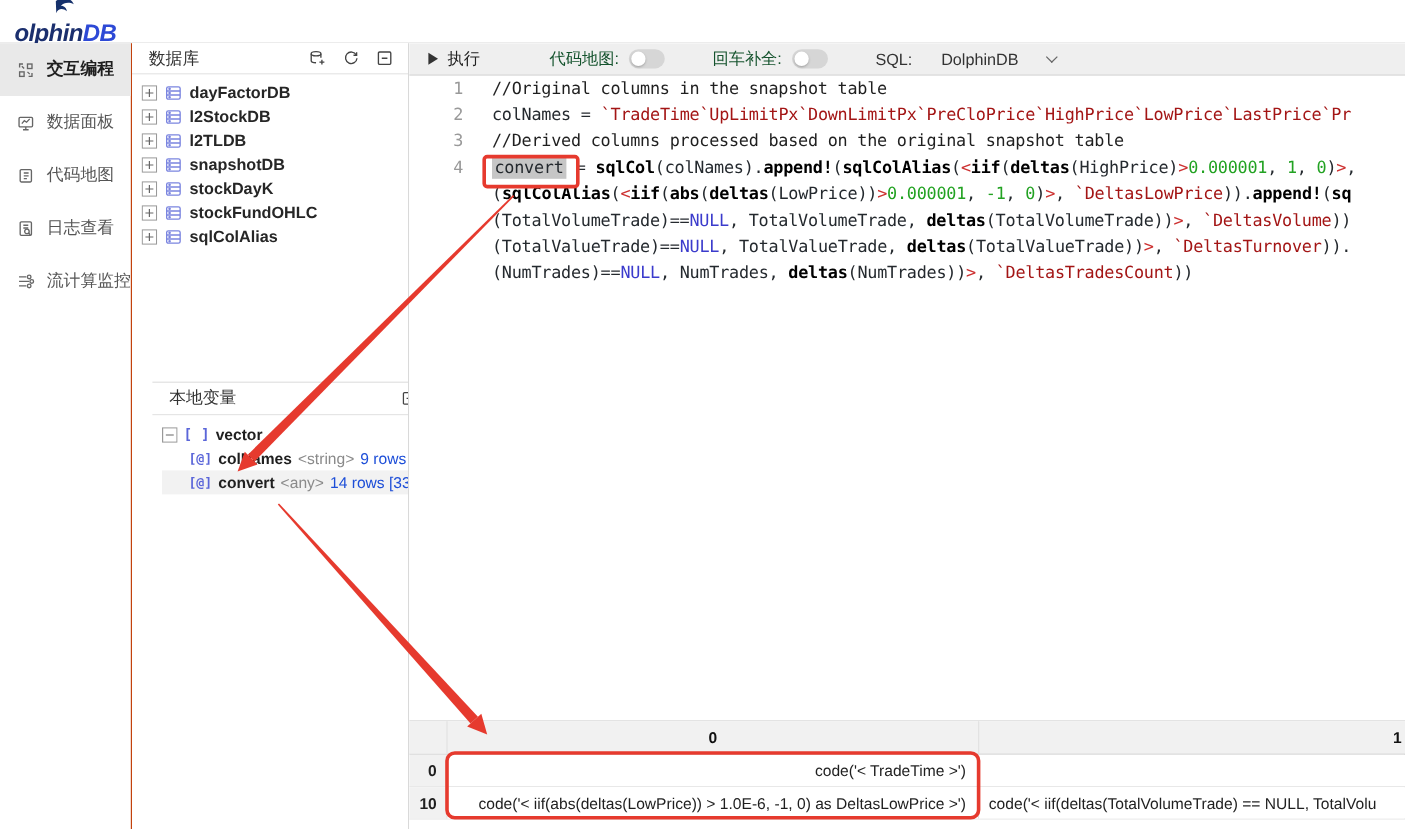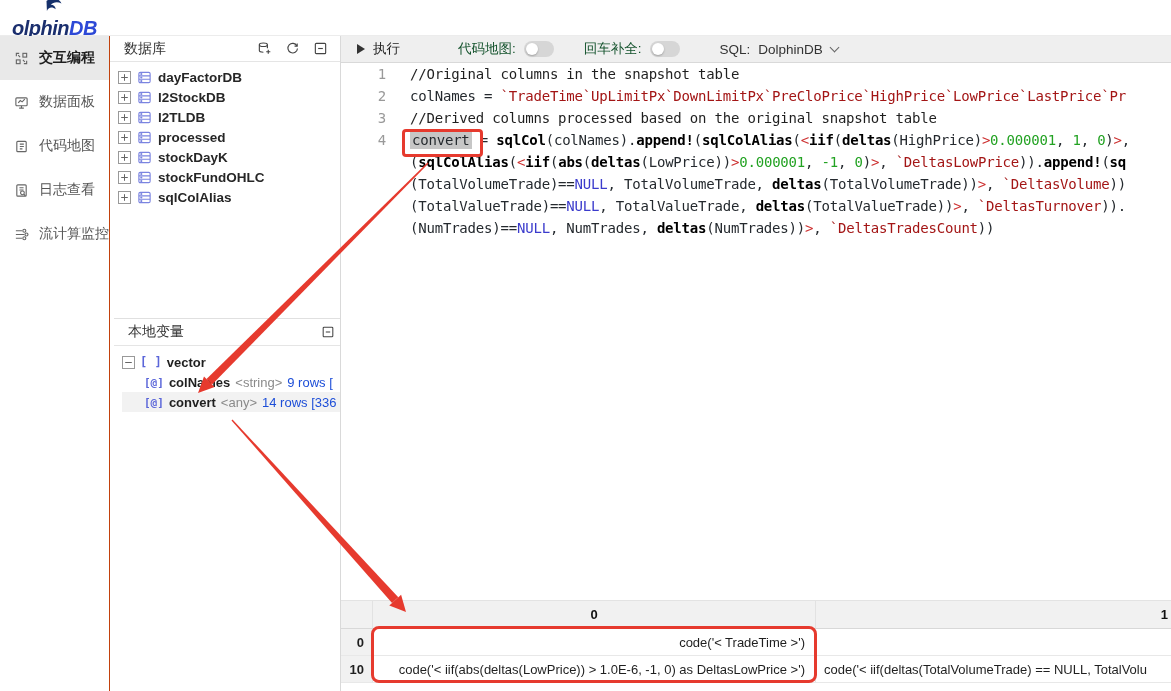--- a/index.html
+++ b/index.html
@@ -28,46 +28,46 @@
   .panel-header { height:26px; display:flex; align-items:center; padding:0 12px 0 14px;
                   font-size:14px; color:#333; border-bottom:1px solid #e5e5e5; }
   .panel-header .ph-actions { margin-left:auto; display:flex; gap:13px; color:#444; }
   .ph-actions .icn { width:15px; height:15px; cursor:pointer; }
   .dbtree { padding:5px 0 0 8px; }
   .tree-row { height:20px; display:flex; align-items:center; gap:6px; font-size:13.5px;
               font-weight:bold; color:#262626; white-space:nowrap; cursor:pointer; }
   .expander { width:13px; height:13px; flex:none; color:#777; }
   .dbicn { width:15px; height:15px; flex:none; }
 
-  .vars-panel { position:absolute; left:4px; top:282px; width:231px; border-top:1px solid #e0e0e0; background:#fff; }
+  .vars-panel { position:absolute; left:17px; top:282px; width:231px; border-top:1px solid #e0e0e0; background:#fff; }
   .vars-header { height:27px; display:flex; align-items:center; padding:0 10px 0 14px; font-size:14px;
                  color:#333; border-bottom:1px solid #e5e5e5; }
   .vars-header .icn { margin-left:auto; width:14px; height:14px; color:#444; cursor:pointer; }
   .varstree { padding:6px 0 0 8px; font-size:13px; }
   .var-group { height:20px; display:flex; align-items:center; gap:5px; font-weight:bold; color:#1f1f1f; white-space:nowrap; }
   .brkt { color:#5b66d9; font-weight:bold; font-family:"DejaVu Sans Mono", monospace; font-size:12px; }
   .var-row { height:20px; display:flex; align-items:center; gap:5px; padding-left:22px; white-space:nowrap; cursor:pointer; }
   .var-row.sel { background:#f2f2f2; }
   .ati { color:#5b66d9; font-weight:bold; font-family:"DejaVu Sans Mono", monospace; font-size:11px; }
   .var-name { font-weight:bold; color:#1f1f1f; }
   .var-type { color:#8a8a8a; }
   .var-detail { color:#1d4ed8; }
 
   
   .main { position:absolute; left:341px; top:36px; width:830px; height:655px; background:#fff; overflow:hidden; }
   .toolbar { height:27px; background:#efefef; border-bottom:1px solid #d9d9d9; display:flex;
              align-items:center; font-size:13.5px; color:#333; padding-left:16px; }
   .run-btn { display:flex; align-items:center; gap:8px; cursor:pointer; color:#222; }
   .play { width:0; height:0; border-left:8px solid #333; border-top:5px solid transparent; border-bottom:5px solid transparent; }
   .tb-label { margin-left:58px; color:#14532d; }
-  .tb-label2 { margin-left:30px; }
+  .tb-label2 { margin-left:40px; }
   .toggle { margin-left:8px; width:30px; height:16px; border-radius:9px; background:#d6d6d6; position:relative; cursor:pointer; }
   .toggle .knob { position:absolute; left:2px; top:2px; width:12px; height:12px; border-radius:50%; background:#fff;
                   box-shadow:0 1px 2px rgba(0,0,0,0.25); }
-  .sql-wrap { margin-left:40px; display:flex; align-items:center; gap:8px; cursor:pointer;justify-content:flex-end; }
+  .sql-wrap { margin-left:40px; display:flex; align-items:center; gap:24px; cursor:pointer;justify-content:flex-end; }
   .chev { width:7px; height:7px; border-right:1.5px solid #666; border-bottom:1.5px solid #666;
           transform:rotate(45deg); margin-top:-4px; }
 
   .editor { padding-top:3px; font-family:"DejaVu Sans Mono", monospace; font-size:14px; letter-spacing:-0.2px; }
   .code-line { height:22px; display:flex; white-space:pre; }
   .ln { width:45px; flex:none; text-align:right; color:#999; user-select:none; }
   .code { padding-left:24px; color:#24292e;text-align:right; }
   .tok-c { color:#1f1f1f; }
   .tok-b { font-weight:bold; color:#000; }
   .tok-s { color:#a31515; }
@@ -231,21 +231,21 @@
               <rect x="0.5" y="0.5" width="12" height="12"></rect>
               <path d="M3.2 6.5h6.6M6.5 3.2v6.6" stroke="#666"></path>
             </svg></span>
           <span class="dbicn"><svg width="15" height="15" viewBox="0 0 16 16" fill="none" stroke="#7b85e0" stroke-width="1.2">
               <rect x="2" y="2.5" width="12" height="11" rx="1.5"></rect>
               <path d="M2 6.2h12M2 9.8h12"></path>
               <circle cx="4.6" cy="4.3" r="0.55" fill="#7b85e0"></circle>
               <circle cx="4.6" cy="8" r="0.55" fill="#7b85e0"></circle>
               <circle cx="4.6" cy="11.8" r="0.55" fill="#7b85e0"></circle>
             </svg></span>
-          <span>processed</span>
+          <span>snapshotDB</span>
         </div>
         <div class="tree-row">
           <span class="expander"><svg width="13" height="13" viewBox="0 0 13 13" fill="#fff" stroke="#999">
               <rect x="0.5" y="0.5" width="12" height="12"></rect>
               <path d="M3.2 6.5h6.6M6.5 3.2v6.6" stroke="#666"></path>
             </svg></span>
           <span class="dbicn"><svg width="15" height="15" viewBox="0 0 16 16" fill="none" stroke="#7b85e0" stroke-width="1.2">
               <rect x="2" y="2.5" width="12" height="11" rx="1.5"></rect>
               <path d="M2 6.2h12M2 9.8h12"></path>
               <circle cx="4.6" cy="4.3" r="0.55" fill="#7b85e0"></circle>

